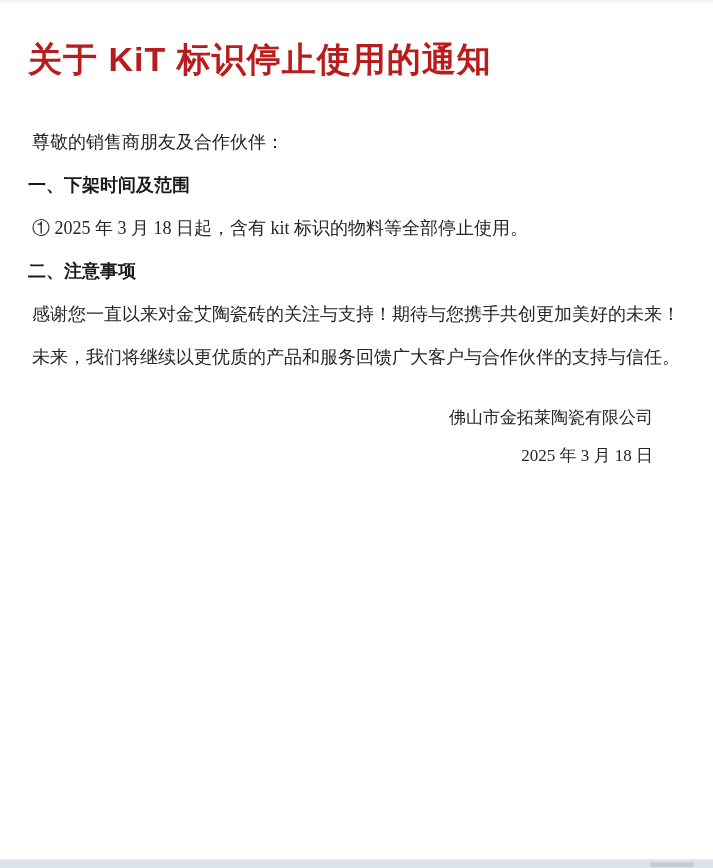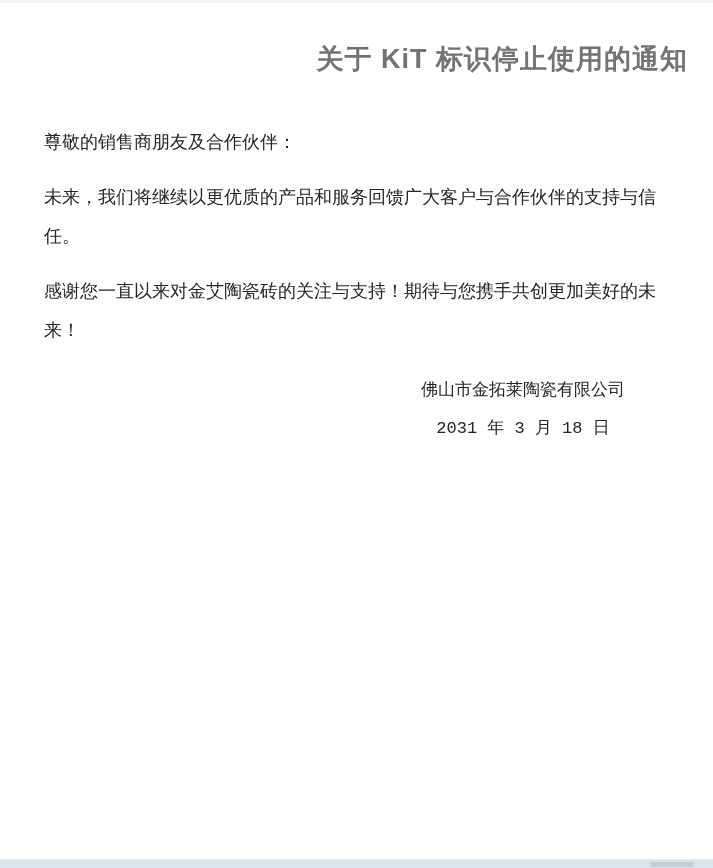--- a/index.html
+++ b/index.html
@@ -19,30 +19,30 @@
     position: absolute;
     top: 0; left: 0; right: 0;
     height: 3px;
     background: #f4f5f7;
   }
   .doc {
     padding: 40px 25px 0 28px;
   }
   .doc-title {
     font-family: "Liberation Sans", "DejaVu Sans", sans-serif;
-    font-size: 27px;
+    font-size: 34px;
     line-height: 38px;
     font-weight: bold;
-    text-align: right;
-    color: #737373;
+    text-align: left;
+    color: #b91c1c;
     letter-spacing: 1px;
     margin: 0 0 45px 0;
   }
   .body-line {
-    margin: 16px;
+    margin: 4px;
     font-size: 18px;
     line-height: 39px;
   }
   .section-heading {
     margin: 0;
     font-family: "Liberation Sans", "DejaVu Sans", sans-serif;
     font-size: 18px;
     line-height: 39px;
     font-weight: bold;
     color: #1a1a1a;
@@ -50,22 +50,21 @@
   .indent {
     text-indent: 2em;
   }
   .just {
     text-align: justify;
     text-justify: inter-ideograph;
   }
   .signature {
     width: 260px;
     margin: 22px 35px 0 auto;
-    text-align: center;
-    font-family: Liberation Mono, monospace;
+    text-align: right;
   }
   .signature p {
     margin: 0;
     font-size: 17px;
     line-height: 38px;
   }
   .hscroll {
     position: absolute;
     left: 0; right: 0; bottom: 0;
     height: 8px;
@@ -87,32 +86,35 @@
 
 <div class="top-line"></div>
 
 <div class="doc">
 
   <h1 class="doc-title">关于 KiT 标识停止使用的通知</h1>
 
   <p class="body-line">尊敬的销售商朋友及合作伙伴：</p>
 
 
+  <p class="section-heading">一、下架时间及范围</p>
+
+  <p class="body-line">① 2025 年 3 月 18 日起，含有 kit 标识的物料等全部停止使用。</p>
+
+
+  <p class="section-heading">二、注意事项</p>
 
 
 
-
-
+  <p class="body-line">感谢您一直以来对金艾陶瓷砖的关注与支持！期待与您携手共创更加美好的未来！</p>
 
   <p class="body-line">未来，我们将继续以更优质的产品和服务回馈广大客户与合作伙伴的支持与信任。</p>
 
-  <p class="body-line">感谢您一直以来对金艾陶瓷砖的关注与支持！期待与您携手共创更加美好的未来！</p>
-
   <div class="signature">
     <p>佛山市金拓莱陶瓷有限公司</p>
-    <p>2031 年 3 月 18 日</p>
+    <p>2025 年 3 月 18 日</p>
   </div>
 
 </div>
 
 <div class="hscroll">
   <div class="hscroll-thumb"></div>
 </div>
 
 </body></html>

